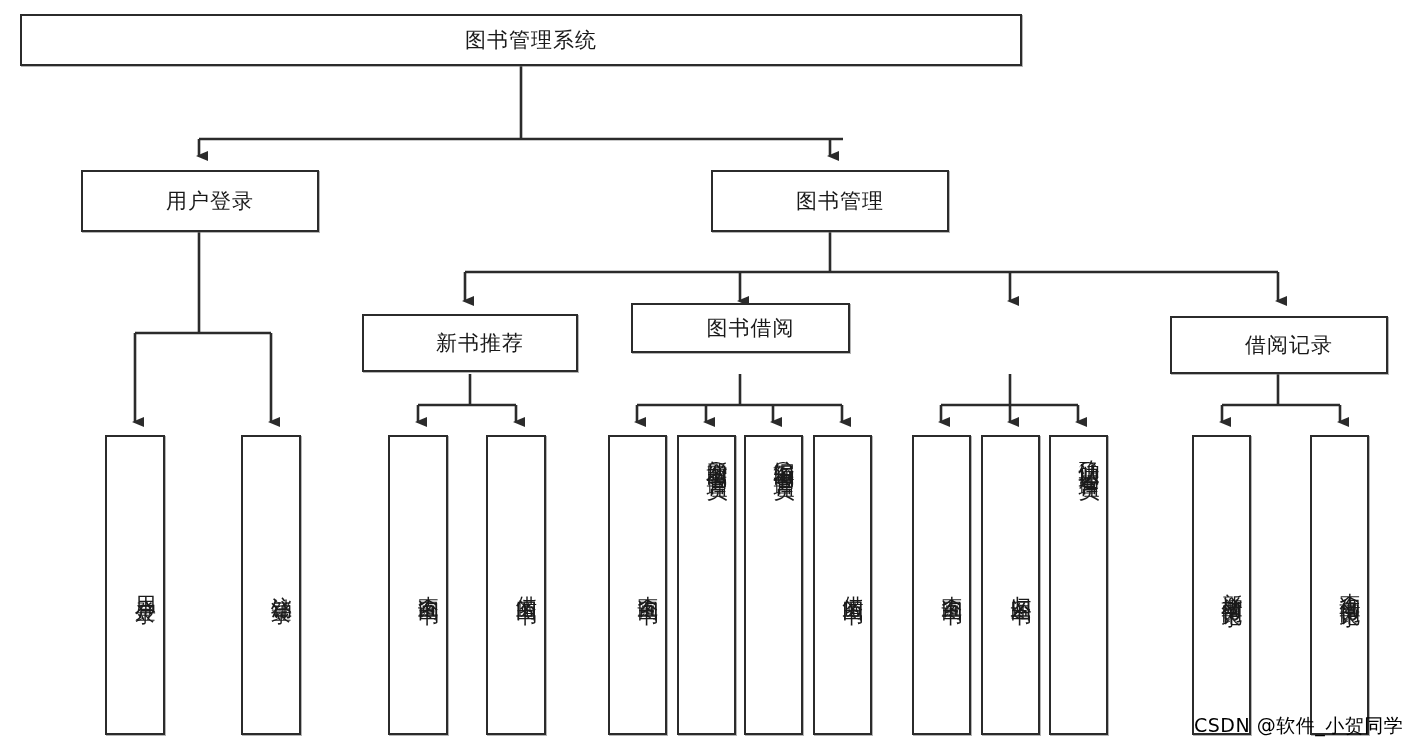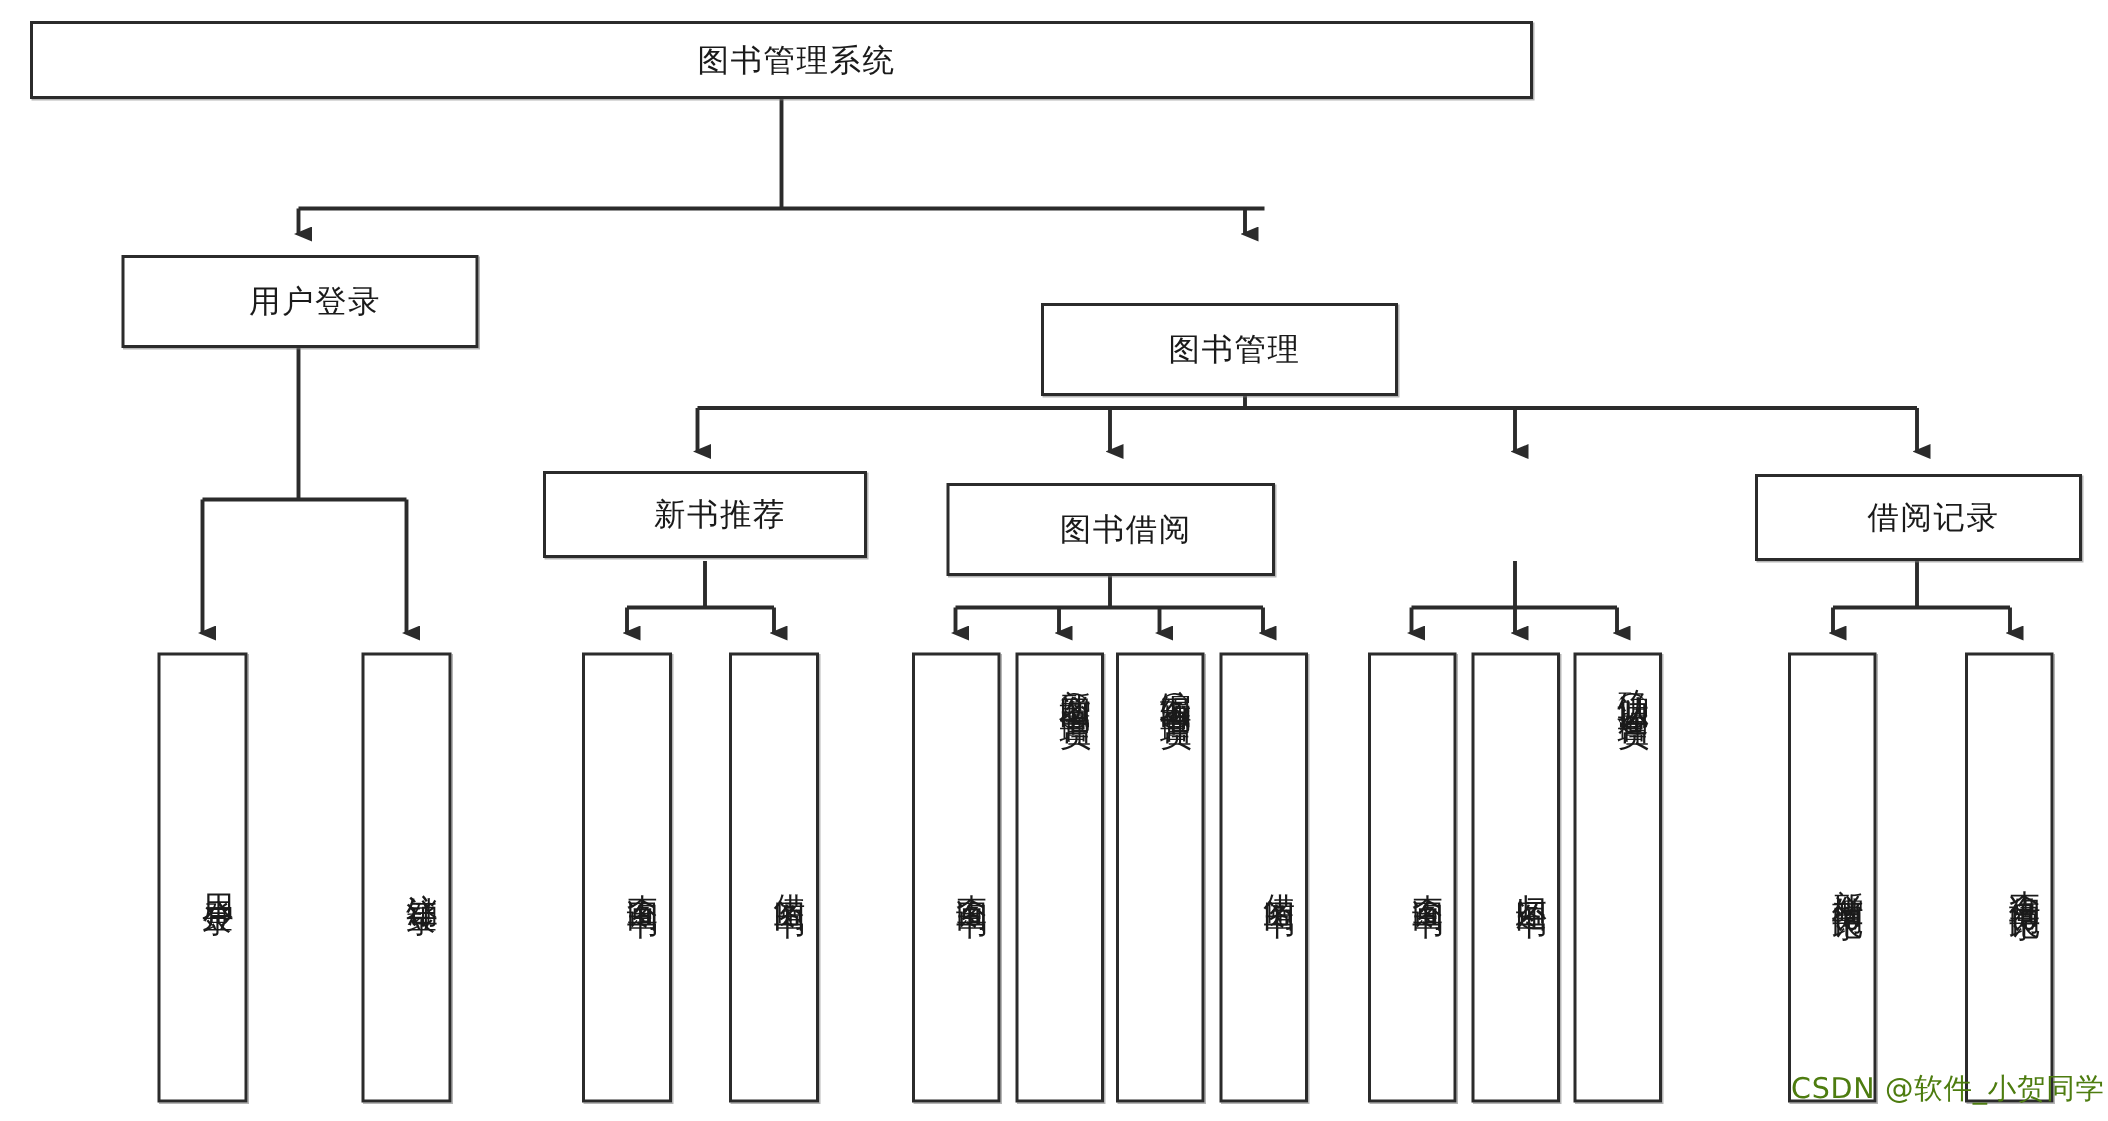--- a/index.html
+++ b/index.html
@@ -62,21 +62,21 @@
     max-height:100%;
   }
   
   .node.vert.vcenter{
     align-items:center;
     padding-top:0;
   }
   .watermark{
     position:absolute;
     font-size:19px;
-    color:#4d7c0f;
+    color:#000000;
     white-space:nowrap;
     letter-spacing:0.5px;
     user-select:none;
   }
 </style>
 </head>
 <body>
 
 <div id="canvas">
 
@@ -131,29 +131,29 @@
   </svg>
 
   <div class="node horiz" style="left:20px;top:14px;width:1002px;height:52px;">
     <span class="label">图书管理系统</span>
   </div>
 
   <div class="node horiz" style="left:81px;top:170px;width:238px;height:62px;">
     <span class="label">用户登录</span>
   </div>
 
-  <div class="node horiz" style="left:694px;top:170px;width:238px;height:62px;margin-top:32px;">
+  <div class="node horiz" style="left:711px;top:170px;width:238px;height:62px;">
     <span class="label">图书管理</span>
   </div>
 
   <div class="node horiz" style="left:362px;top:314px;width:216px;height:58px;">
     <span class="label">新书推荐</span>
   </div>
 
-  <div class="node horiz" style="left:631px;top:322px;width:219px;height:62px;">
+  <div class="node horiz" style="left:631px;top:303px;width:219px;height:50px;">
     <span class="label">图书借阅</span>
   </div>
 
 
   <div class="node horiz" style="left:1170px;top:316px;width:218px;height:58px;">
     <span class="label">借阅记录</span>
   </div>
 
   <div class="node vert vcenter" style="left:105px;top:435px;width:60px;height:300px;">
     <span class="label">用户登录</span>

